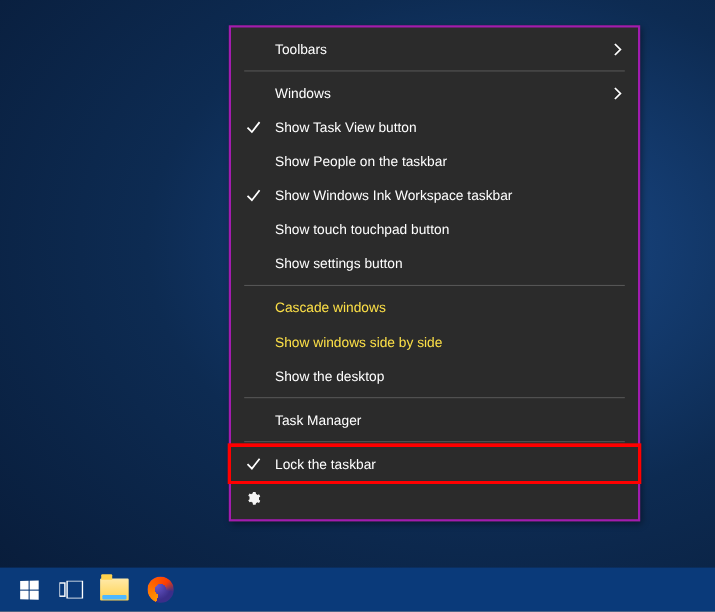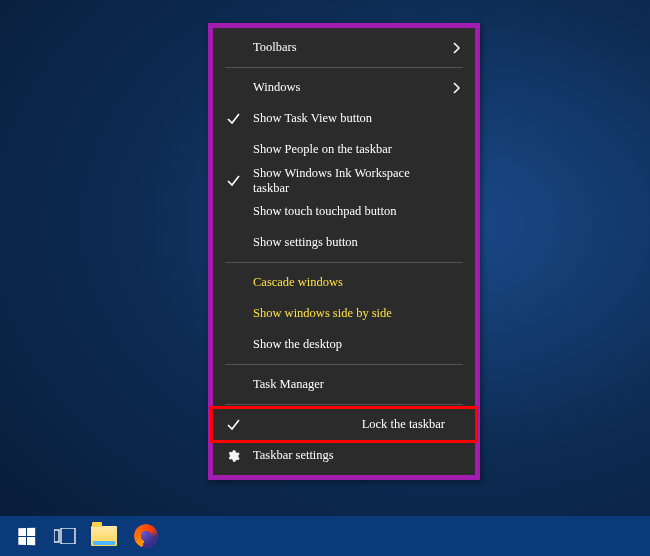--- a/index.html
+++ b/index.html
@@ -6,41 +6,40 @@
   html, body { width: 650px; height: 556px; overflow: hidden; }
   body {
     font-family: "Segoe UI", Arial, sans-serif;
     background: radial-gradient(ellipse at 70% 40%, #1a4a8a 0%, #0d2b52 50%, #081b38 100%);
     position: relative;
   }
   .context-menu {
     position: absolute;
     left: 208px;
     top: 23px;
-    width: 272px;
+    width: 374px;
     background: #2b2b2b;
-    border: 5px solid #a21caf;
+    border: 2px solid #a21caf;
     box-shadow: 2px 2px 6px rgba(0,0,0,0.4);
     display: flex;
     flex-direction: column;
     padding: 4px 0;
-    font-family: Liberation Serif, serif;
   }
   .menu-item {
     display: flex;
     align-items: center;
     height: 31px;
     padding: 0 14px 0 0;
     font-size: 12.5px;
     color: #ffffff;
     cursor: default;
     position: relative;
   }
   .menu-item.disabled { color: #fde047; }
-  .menu-item.highlighted { box-shadow: 0 0 0 3px #ff0000; z-index: 2; text-align: right; }
+  .menu-item.highlighted { box-shadow: 0 0 0 3px #ff0000; z-index: 2; }
   .icon-slot {
     width: 40px;
     display: flex;
     justify-content: center;
     align-items: center;
     flex-shrink: 0;
   }
   .label { flex: 1; }
   .arrow-slot { width: 16px; display: flex; justify-content: flex-end; align-items: center; }
   .separator {
@@ -188,21 +187,20 @@
       </span>
       <span class="label">Lock the taskbar</span>
       <span class="arrow-slot"></span>
     </div>
     <div class="menu-item">
       <span class="icon-slot gear-icon">
         <svg width="14" height="14" viewBox="0 0 24 24">
           <path fill="#fff" d="M12 8a4 4 0 100 8 4 4 0 000-8zm9.4 4a7.6 7.6 0 00-.1-1.3l2.1-1.6-2-3.4-2.5 1a7.5 7.5 0 00-2.2-1.3L16 2h-4l-.7 2.4a7.5 7.5 0 00-2.2 1.3l-2.5-1-2 3.4 2.1 1.6A7.6 7.6 0 006.6 12c0 .4 0 .9.1 1.3l-2.1 1.6 2 3.4 2.5-1c.7.5 1.4 1 2.2 1.3L12 22h4l.7-2.4c.8-.3 1.5-.7 2.2-1.3l2.5 1 2-3.4-2.1-1.6c.1-.4.1-.9.1-1.3z" fill-opacity="0.95"></path>
         </svg>
       </span>
-      <span class="label">Taskbar settings</span>
       <span class="arrow-slot"></span>
     </div>
   </div>
 
 <div class="taskbar">
   <div class="tb-btn">
     <div class="win-logo">
         <div></div>
         <div></div>
         <div></div>

